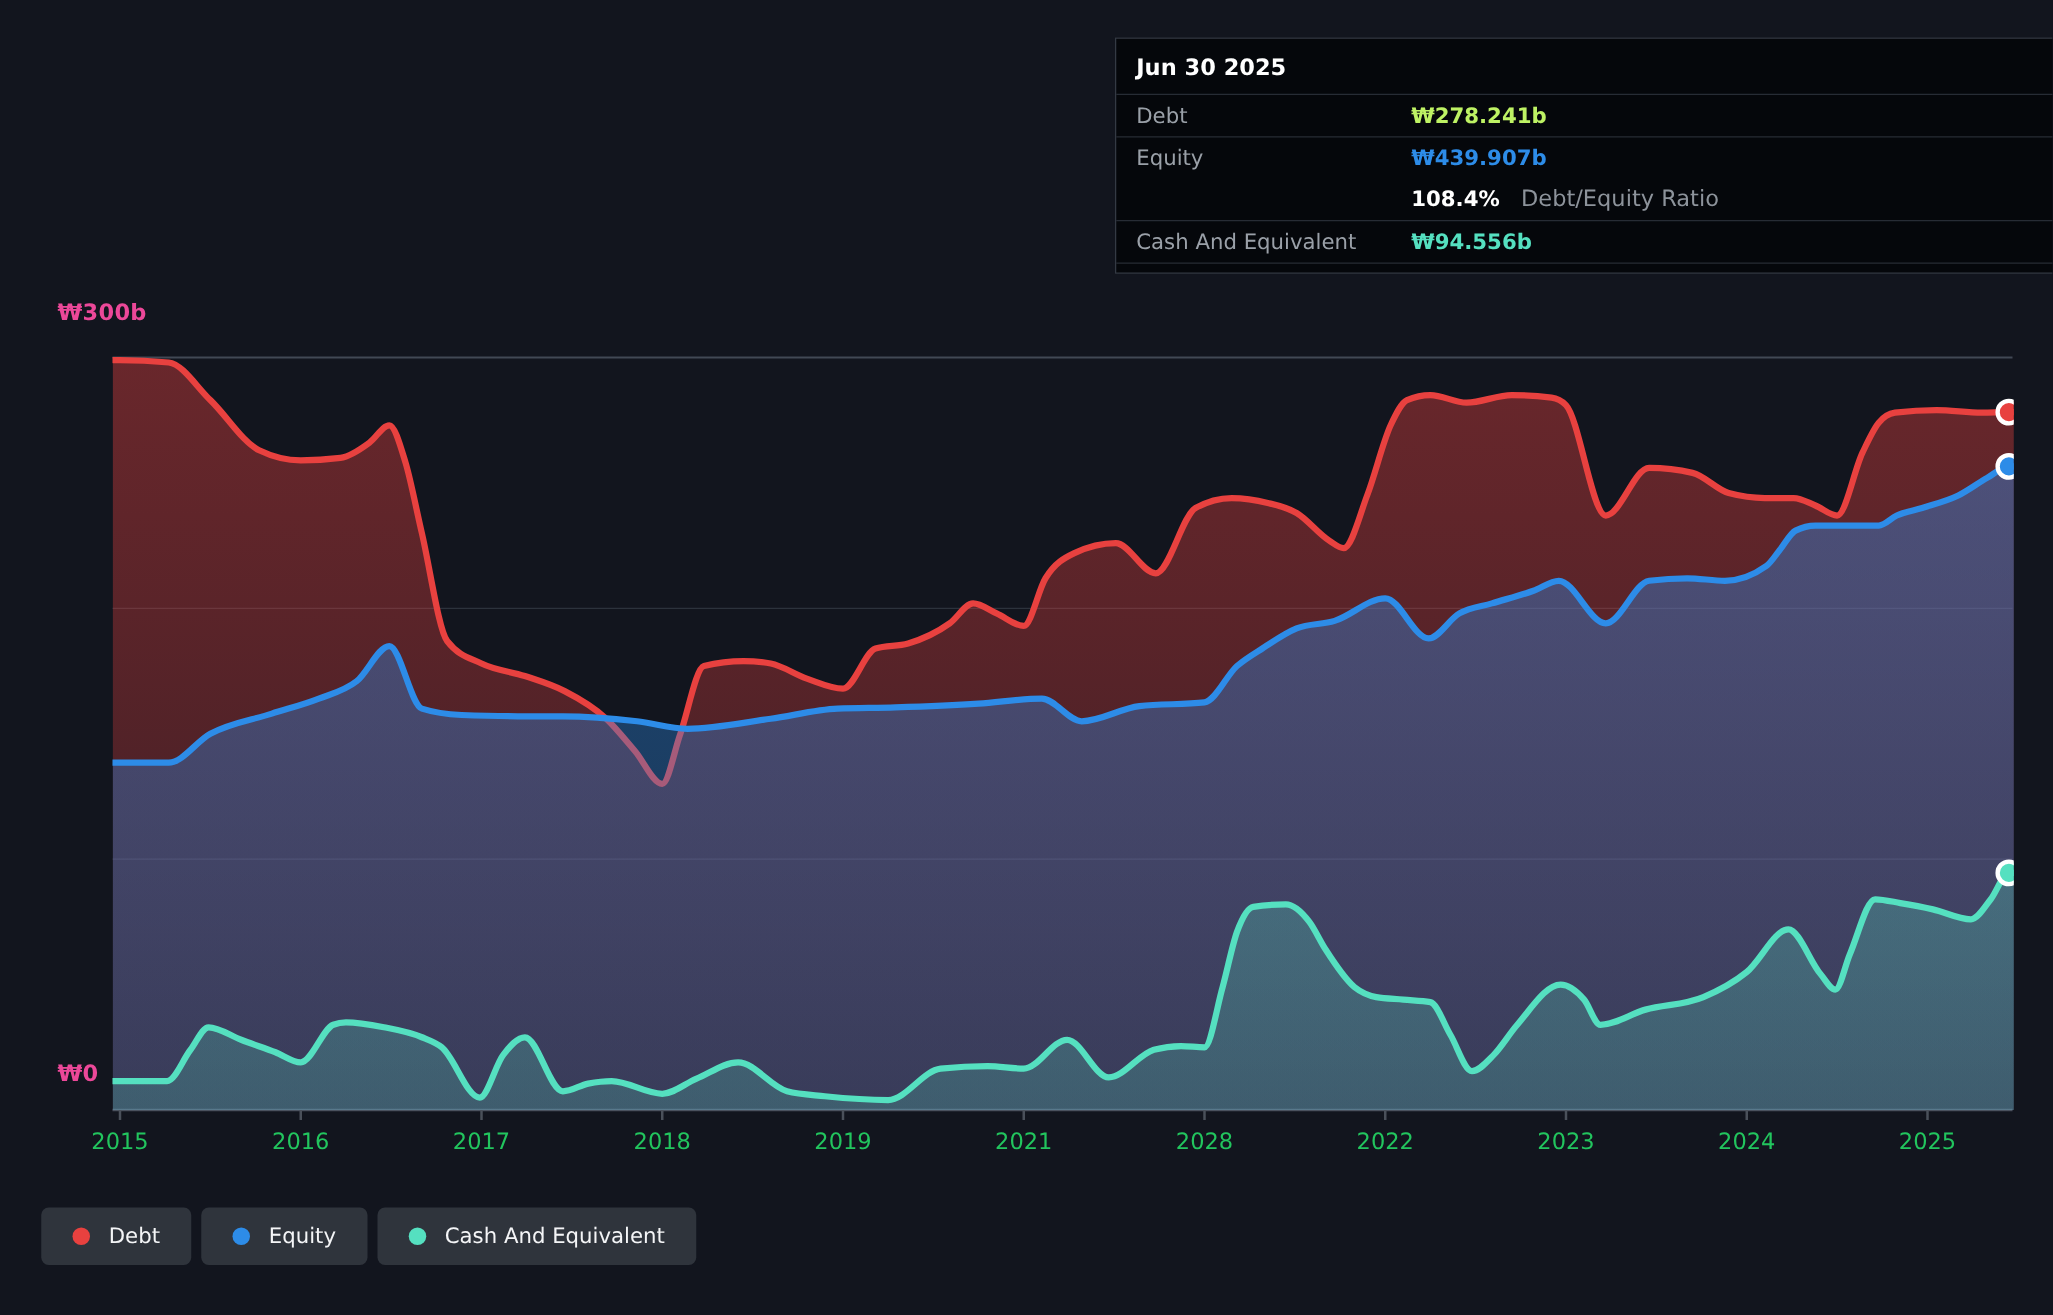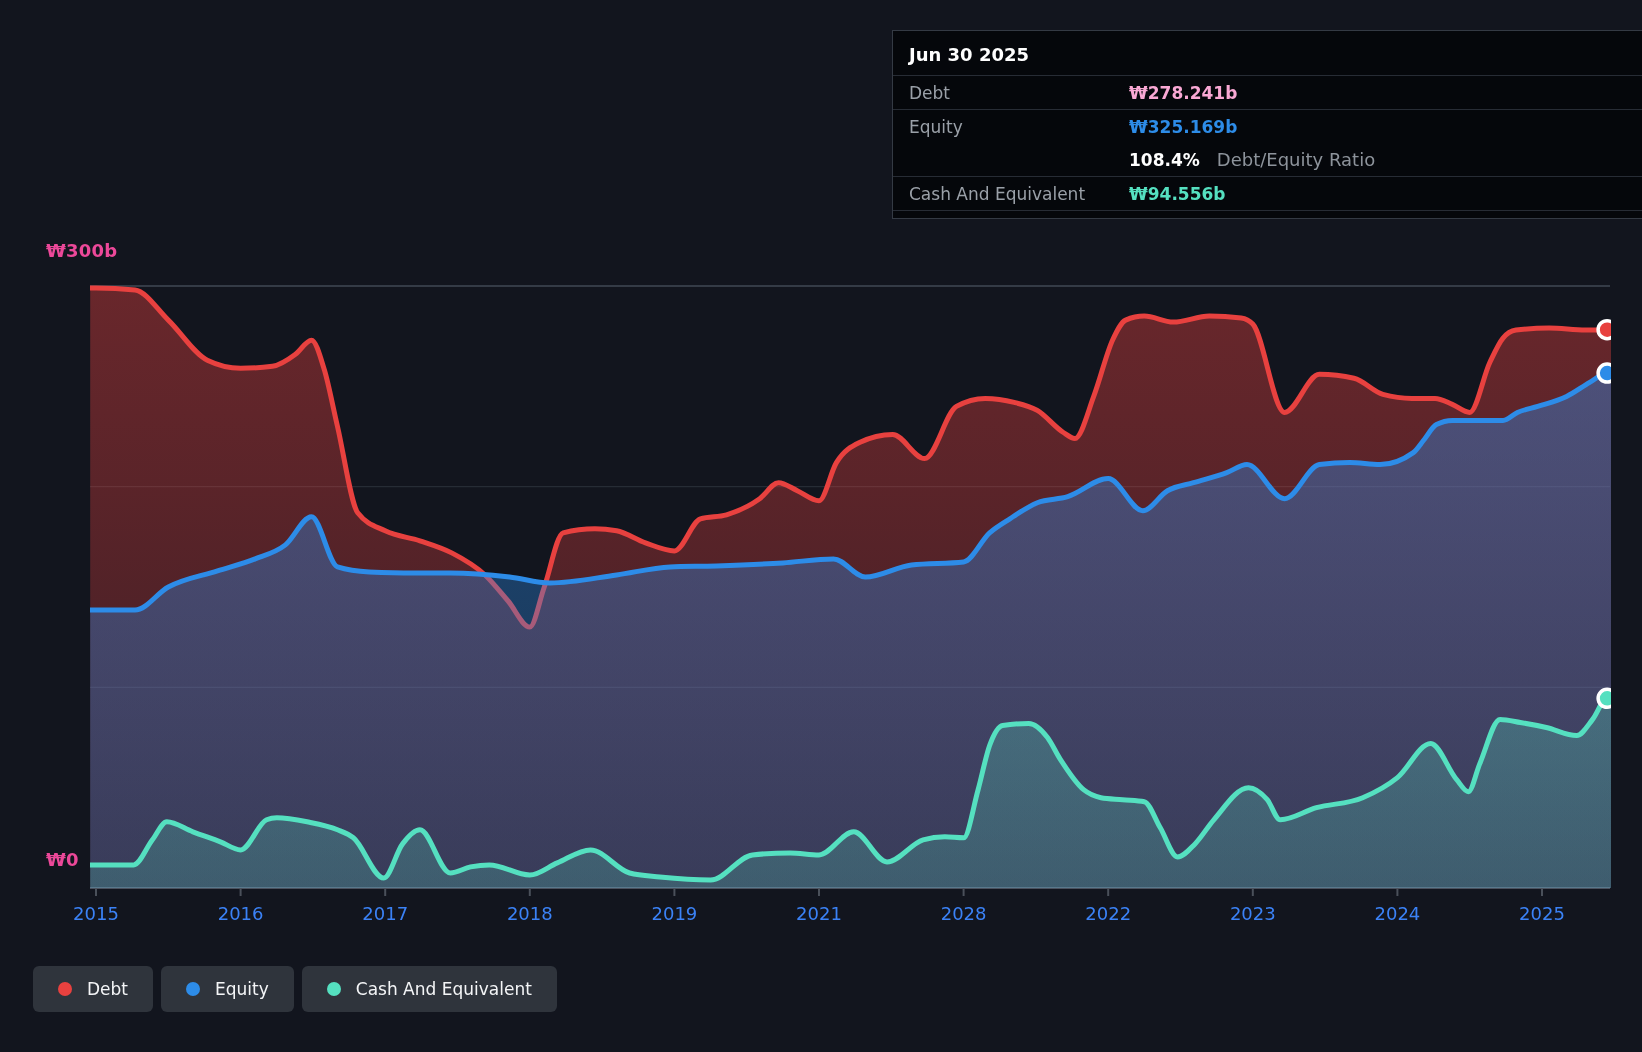--- a/index.html
+++ b/index.html
@@ -10,21 +10,21 @@
   }
   .root{position:relative;width:1642px;height:1052px;}
   svg.chart{position:absolute;left:0;top:0;}
 
   .ylabel{position:absolute;color:#ec4899;font-size:18px;font-weight:700;letter-spacing:.2px;}
   .ylabel.top{left:46px;top:240px;}
   .ylabel.zero{left:46px;top:849px;}
 
   .xlabels .xl{
     position:absolute;top:903px;transform:translateX(-50%);
-    color:#3b82f6;font-size:18px;font-weight:500;
+    color:#22c55e;font-size:18px;font-weight:500;
   }
 
   .tooltip{
     position:absolute;left:892px;top:30px;width:765px;
     background:#05070b;border:1px solid #343a44;box-sizing:border-box;
   }
   .tt-title{padding:13px 16px 10px 16px;color:#ffffff;font-size:18px;font-weight:700;}
   .tt-divider{height:0;border-top:1px solid #272c35;}
   .tt-row{display:flex;align-items:center;height:33px;padding:0 16px;}
   .tt-label{width:220px;color:#9aa0a8;font-size:17px;flex:0 0 220px;}
@@ -104,26 +104,26 @@
       <div class="xl" style="left: 1252.8px;">2023</div>
       <div class="xl" style="left: 1397.4px;">2024</div>
       <div class="xl" style="left: 1542px;">2025</div>
     </div>
 
   <div class="tooltip">
     <div class="tt-title">Jun 30 2025</div>
     <div class="tt-divider"></div>
     <div class="tt-row">
       <span class="tt-label">Debt</span>
-      <span class="tt-value" style="color: #f9a8d4;">₩278.241b</span>
+      <span class="tt-value" style="color: #bef264;">₩278.241b</span>
     </div>
     <div class="tt-divider"></div>
     <div class="tt-row">
       <span class="tt-label">Equity</span>
-      <span class="tt-value" style="color: rgb(45, 140, 232);">₩325.169b</span>
+      <span class="tt-value" style="color: rgb(45, 140, 232);">₩439.907b</span>
     </div>
     <div class="tt-row">
       <span class="tt-label"></span>
       <span><span class="tt-ratio-val">108.4%</span><span class="tt-ratio-label">Debt/Equity Ratio</span></span>
     </div>
     <div class="tt-divider"></div>
     <div class="tt-row">
       <span class="tt-label">Cash And Equivalent</span>
       <span class="tt-value" style="color: rgb(85, 224, 192);">₩94.556b</span>
     </div>

